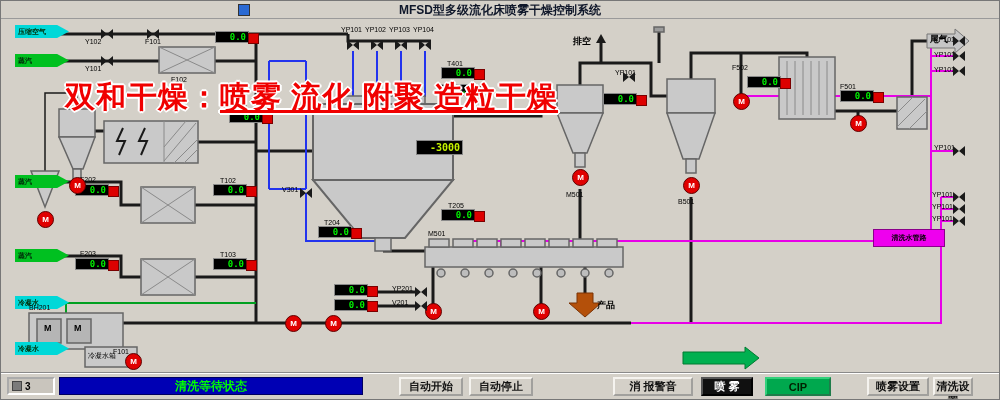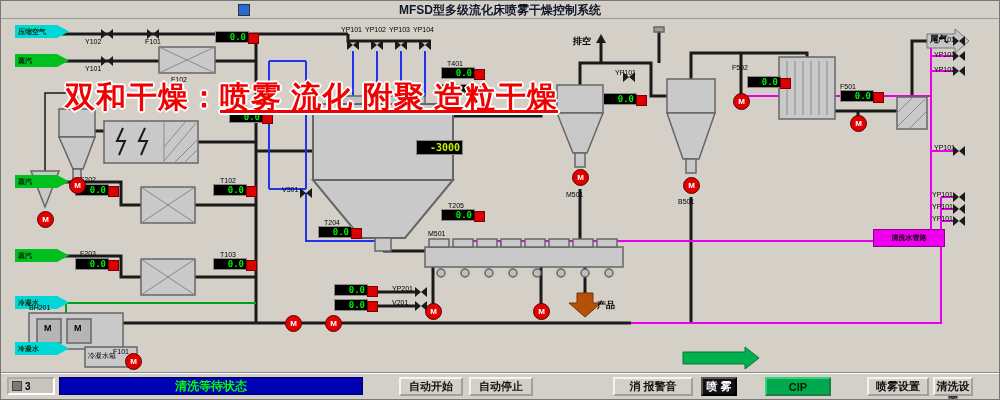--- a/index.html
+++ b/index.html
@@ -324,18 +324,18 @@
 
   <div class="toolbar">
     <div class="pagebox">
       <span class="pageico"></span>
       <span>3</span>
     </div>
     <div class="statusbar">清洗等待状态</div>
     <button class="tb" style="left:398px;width:64px">自动开始</button>
     <button class="tb" style="left:468px;width:64px">自动停止</button>
     <button class="tb" style="left:612px;width:80px">消 报警音</button>
-    <button class="tb spray" style="left:700px;width:36px">喷 雾</button>
+    <button class="tb spray" style="left:700px;width:52px">喷 雾</button>
     <button class="tb cip" style="left:764px;width:66px">CIP</button>
     <button class="tb" style="left:866px;width:62px">喷雾设置</button>
     <button class="tb" style="left:932px;width:40px">清洗设置</button>
   </div>
 </div>
 
 </body></html>

